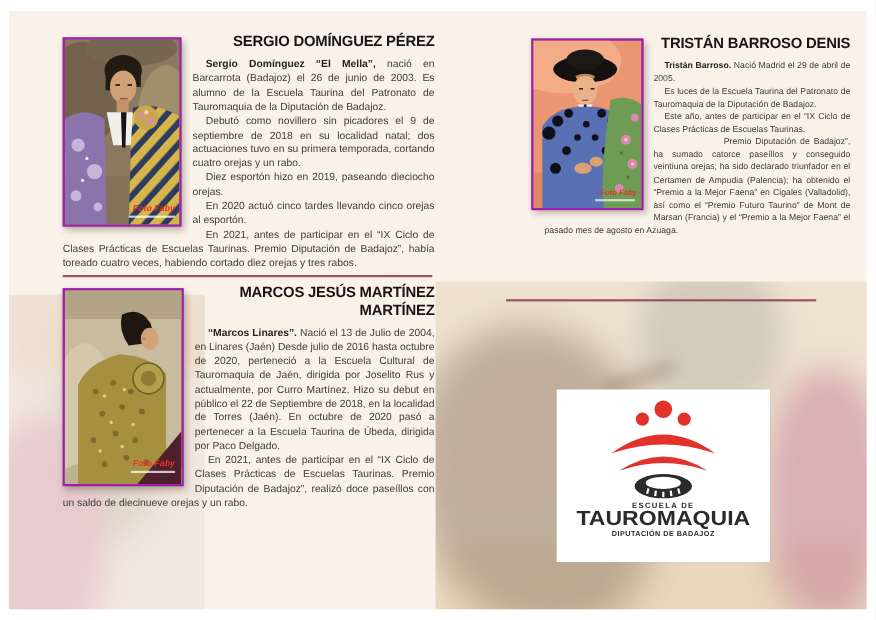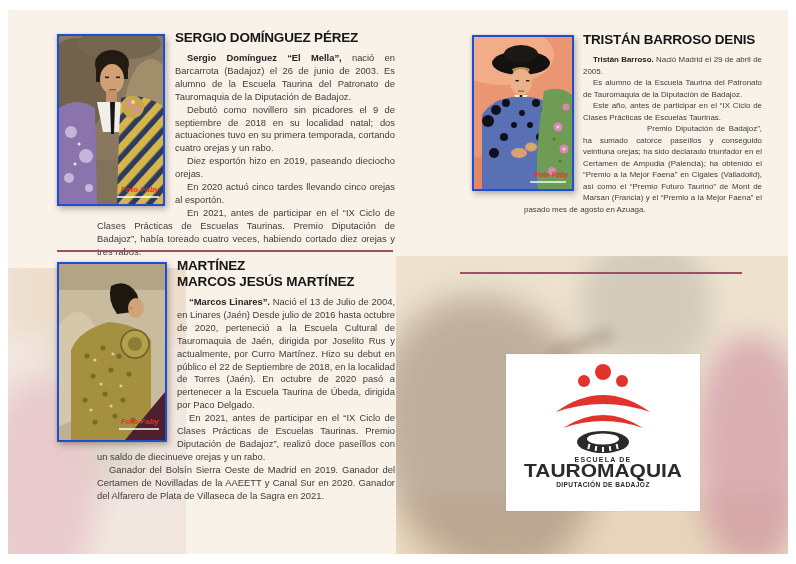--- a/index.html
+++ b/index.html
@@ -21,35 +21,35 @@
   .bg-right{left:388px;top:246px;width:392px;height:298px;background:#ecdfc9;opacity:.8;}
   .bg-right .bull{position:absolute;left:-20px;top:40px;width:220px;height:280px;background:#6b513f;border-radius:45% 55% 40% 60%;filter:blur(16px);opacity:.45;}
   .bg-right .horn{position:absolute;left:150px;top:80px;width:70px;height:16px;background:#8a7358;border-radius:8px;transform:rotate(-18deg);filter:blur(6px);opacity:.5;}
   .bg-right .torero{position:absolute;left:185px;top:-15px;width:130px;height:130px;background:#9a968e;border-radius:45%;filter:blur(12px);opacity:.4;}
   .bg-right .capote{position:absolute;left:300px;top:80px;width:110px;height:230px;background:#b0487a;border-radius:45%;filter:blur(14px);opacity:.42;}
   .bg-right .sand{position:absolute;left:0;bottom:-30px;width:100%;height:90px;background:#e3cdab;filter:blur(10px);opacity:.8;}
 
   
   .section{position:absolute;}
   .sec-left{left:49px;width:338px;}
-  .sec-right{left:464px;width:290px;}
+  .sec-right{left:475px;width:290px;}
   h2{
     font-size:13.5px;line-height:16px;font-weight:bold;color:#161616;
-    text-align:left;margin:0 0 6px 0;letter-spacing:-0.2px;
+    text-align:right;margin:0 0 6px 0;letter-spacing:-0.2px;
   }
   .section p{
-    margin:0;text-align:justify;color:#3d3d3d;padding-left:40px;
+    margin:0;text-align:justify;color:#3d3d3d;
   }
   .sec-left p{font-size:9.4px;line-height:12.9px;text-indent:12px;}
   .sec-right p{font-size:7.9px;line-height:11.5px;text-indent:10px;margin-left:12px;}
   .sec-right p.indent-lg{text-indent:64px;}
   .b{font-weight:bold;color:#242424;}
 
   .photo{
-    float:left;background:#9a8a70;border:2px solid #1d4ed8;
+    float:left;background:#9a8a70;border:2px solid #a21caf;
     box-shadow:2px 3px 6px rgba(70,45,30,.35), -1px 0 2px rgba(70,45,30,.12);
   }
   .photo svg{display:block;}
   .ph1{width:104px;height:168px;margin:4px 10px 4px 0;}
   .ph2{width:106px;height:176px;margin:4px 10px 4px 0;}
   .ph3{width:98px;height:152px;margin:3px 9px 4px 0;}
 
   .divider{position:absolute;height:2px;background:#9d4f63;}
   .div-1{left:49px;top:240px;width:336px;}
   .div-2{left:452px;top:262px;width:282px;}
@@ -162,26 +162,25 @@
         <circle cx="76" cy="80" r="7" fill="#8d7c34"></circle>
         <path d="M52,22 Q68,14 78,30 Q82,40 74,48 L58,50 Q48,36 52,22 Z" fill="#1e1710"></path>
         <ellipse cx="77" cy="44" rx="8" ry="10" fill="#d2a378"></ellipse>
         <circle cx="72" cy="44" r="1.6" fill="#b98a62"></circle>
         <polygon points="66,176 106,128 106,176" fill="#4e1f2c"></polygon>
         <text x="100" y="160" text-anchor="end" font-size="8" fill="#e73128" class="credit">Foto Faby</text>
         <rect x="60" y="164" width="40" height="2" fill="#ffffff" opacity=".75"></rect>
       </svg>
     </div>
     <h2>
+        <span style="display:block">MARCOS JESÚS MARTÍNEZ</span>
         <span style="display:block">MARTÍNEZ</span>
-        <span style="display:block">MARCOS JESÚS MARTÍNEZ</span>
       </h2>
     <p><span class="b">“Marcos Linares”.</span><span> Nació el 13 de Julio de 2004, en Linares (Jaén) Desde julio de 2016 hasta octubre de 2020, perteneció a la Escuela Cultural de Tauromaquia de Jaén, dirigida por Joselito Rus y actualmente, por Curro Martínez. Hizo su debut en público el 22 de Septiembre de 2018, en la localidad de Torres (Jaén). En octubre de 2020 pasó a pertenecer a la Escuela Taurina de Úbeda, dirigida por Paco Delgado.</span></p>
     <p>En 2021, antes de participar en el “IX Ciclo de Clases Prácticas de Escuelas Taurinas. Premio Diputación de Badajoz”, realizó doce paseíllos con un saldo de diecinueve orejas y un rabo.</p>
-    <p>Ganador del Bolsín Sierra Oeste de Madrid en 2019. Ganador del Certamen de Novilladas de la AAEETT y Canal Sur en 2020. Ganador del Alfarero de Plata de Villaseca de la Sagra en 2021.</p>
   </div>
 
   <div class="section sec-right" style="top:22px;">
     <div class="photo ph3">
       <svg viewBox="0 0 98 152" width="98" height="152">
         <rect width="98" height="152" fill="#ea9672"></rect>
         <ellipse cx="28" cy="18" rx="52" ry="30" fill="#f4b28d" opacity=".8"></ellipse>
         <rect y="120" width="98" height="32" fill="#e0805c" opacity=".7"></rect>
         <ellipse cx="47" cy="26" rx="29" ry="12" fill="#141110"></ellipse>
         <ellipse cx="47" cy="17" rx="17" ry="9" fill="#1c1816"></ellipse>
@@ -221,21 +220,21 @@
         </g>
         <ellipse cx="45" cy="116" rx="8" ry="5" fill="#d8a273"></ellipse>
         <ellipse cx="57" cy="110" rx="6" ry="4.5" fill="#d8a273"></ellipse>
         <circle cx="57" cy="110" r="1.4" fill="#d4c23a"></circle>
         <text x="94" y="140" text-anchor="end" font-size="7" fill="#e73128" class="credit">Foto Faby</text>
         <rect x="56" y="144" width="36" height="2" fill="#ffffff" opacity=".7"></rect>
       </svg>
     </div>
     <h2>TRISTÁN BARROSO DENIS</h2>
     <p><span class="b">Tristán Barroso.</span><span> Nació Madrid el 29 de abril de 2005.</span></p>
-    <p>Es alumno de la Escuela Taurina del Patronato de Tauromaquia de la Diputación de Badajoz.</p>
+    <p>Es luces de la Escuela Taurina del Patronato de Tauromaquia de la Diputación de Badajoz.</p>
     <p>Este año, antes de participar en el “IX Ciclo de Clases Prácticas de Escuelas Taurinas.</p>
     <p class="indent-lg">Premio Diputación de Badajoz”, ha sumado catorce paseíllos y conseguido veintiuna orejas; ha sido declarado triunfador en el Certamen de Ampudia (Palencia); ha obtenido el “Premio a la Mejor Faena” en Cigales (Valladolid), así como  el “Premio Futuro Taurino” de Mont de Marsan (Francia) y el “Premio a la Mejor Faena” el pasado mes de agosto en Azuaga.</p>
   </div>
 
   <div class="divider div-2"></div>
 
   <div class="logo-box">
     <svg viewBox="0 0 194 138" width="194" height="138">
       <g>
         <circle cx="78" cy="27" r="6" fill="#e2322b"></circle>

